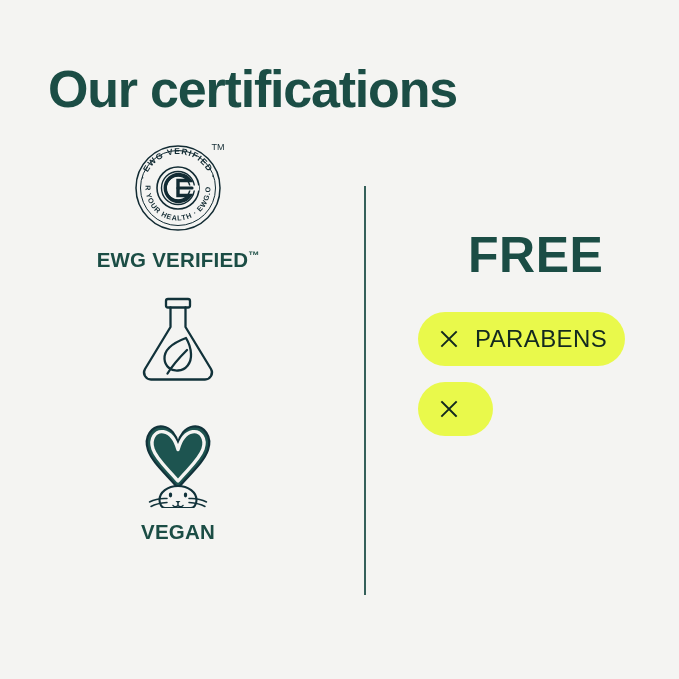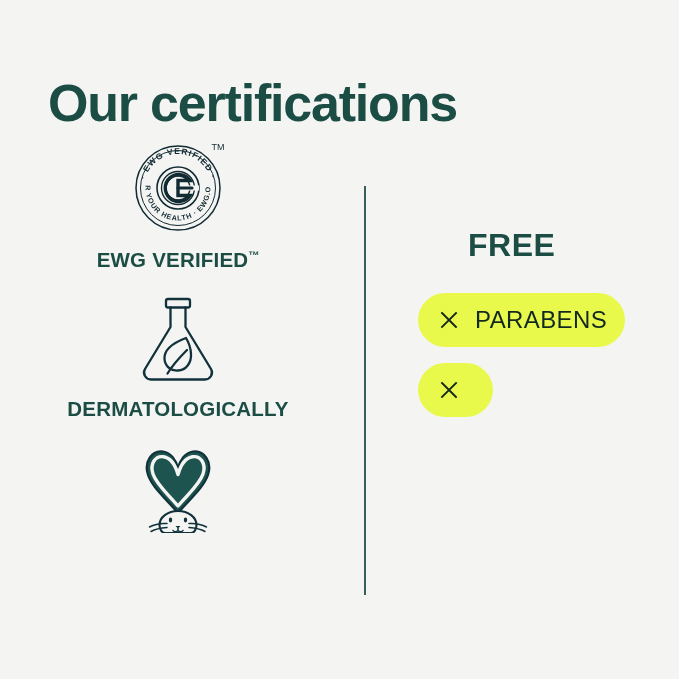--- a/index.html
+++ b/index.html
@@ -17,21 +17,21 @@
     position: relative;
     width: 679px;
     height: 679px;
     background: #f4f4f2;
   }
 
   
   .page-title {
     position: absolute;
     left: 48px;
-    top: 40px;
+    top: 26px;
     font-size: 52px;
     font-weight: 700;
     letter-spacing: -1.2px;
     color: #1b4d45;
     line-height: 1.1;
     white-space: nowrap;
   }
 
   
   .left-col {
@@ -82,21 +82,21 @@
   }
 
   
   .right-col {
     position: absolute;
     left: 400px;
     top: 228px;
     width: 262px;
   }
   .free-of {
-    font-size: 32px;
+    font-size: 50px;
     font-weight: 700;
     color: #1b4d45;
     line-height: 1.08;
     letter-spacing: 0.5px;
     padding-left: 68px;
   }
   .free-of .line2 { padding-left: 6px; }
 
   .pill-list {
     margin-top: 30px;
@@ -179,21 +179,20 @@
 
             <path d="M 44.5,14.5 L 44.5,34 L 19,76 a 7,7 0 0 0 6,10.5 L 79,86.5 a 7,7 0 0 0 6,-10.5 L 59.5,34 L 59.5,14.5"></path>
 
             <path d="M 60,45 C 44,51 38,58.5 38.5,66 C 39,73.5 45,78 52,77.5 C 60,77 65.5,70 65,61 C 64.7,54.5 62.5,49 60,45 Z"></path>
 
             <path d="M 61,57 C 55,63 48,70 41.5,80.5"></path>
           </g>
         </svg>
       </div>
       <div class="cert-label">
-        <div>DERMATOLOGICALLY</div>
       </div>
     </div>
 
     <div class="cert-item">
       <div class="cert-icon">
         <svg width="112" height="92" viewBox="0 0 112 92" aria-hidden="true">
 
           <path d="M 56,72 C 44,58 30,46 26,34 C 21.5,20.5 30,9 41,10.5 C 49,11.6 54,19 56,27
                    C 58,19 63,11.6 71,10.5 C 82,9 90.5,20.5 86,34 C 82,46 68,58 56,72 Z" fill="#1d5450" stroke="#11323a" stroke-width="2.2" stroke-linejoin="round"></path>
           <path d="M 56,65 C 46,53 34.5,43.5 31,33 C 27.5,22.5 33.5,14.5 41.5,15.8 C 48.5,17 53.5,24.5 56,33.5
@@ -209,20 +208,21 @@
           <path d="M 56,87.5 L 56,89.5 M 56,89.5 C 54,91.5 51.5,90.5 51,89.5 M 56,89.5 C 58,91.5 60.5,90.5 61,89.5" fill="none" stroke="#11323a" stroke-width="1.5" stroke-linecap="round"></path>
 
           <g fill="none" stroke="#11323a" stroke-width="1.5" stroke-linecap="round">
             <path d="M 45,82.5 C 38,82 32,83.5 27.5,86"></path>
             <path d="M 45,86.5 C 38,87 32.5,88.5 29,90.5"></path>
             <path d="M 67,82.5 C 74,82 80,83.5 84.5,86"></path>
             <path d="M 67,86.5 C 74,87 79.5,88.5 83,90.5"></path>
           </g>
         </svg>
       </div>
+      <div class="cert-label">VEGAN</div>
     </div>
 
   </div>
 
   <div class="divider"></div>
 
   <div class="right-col">
     <div class="free-of">
       <div class="line1">FREE</div>
     </div>

